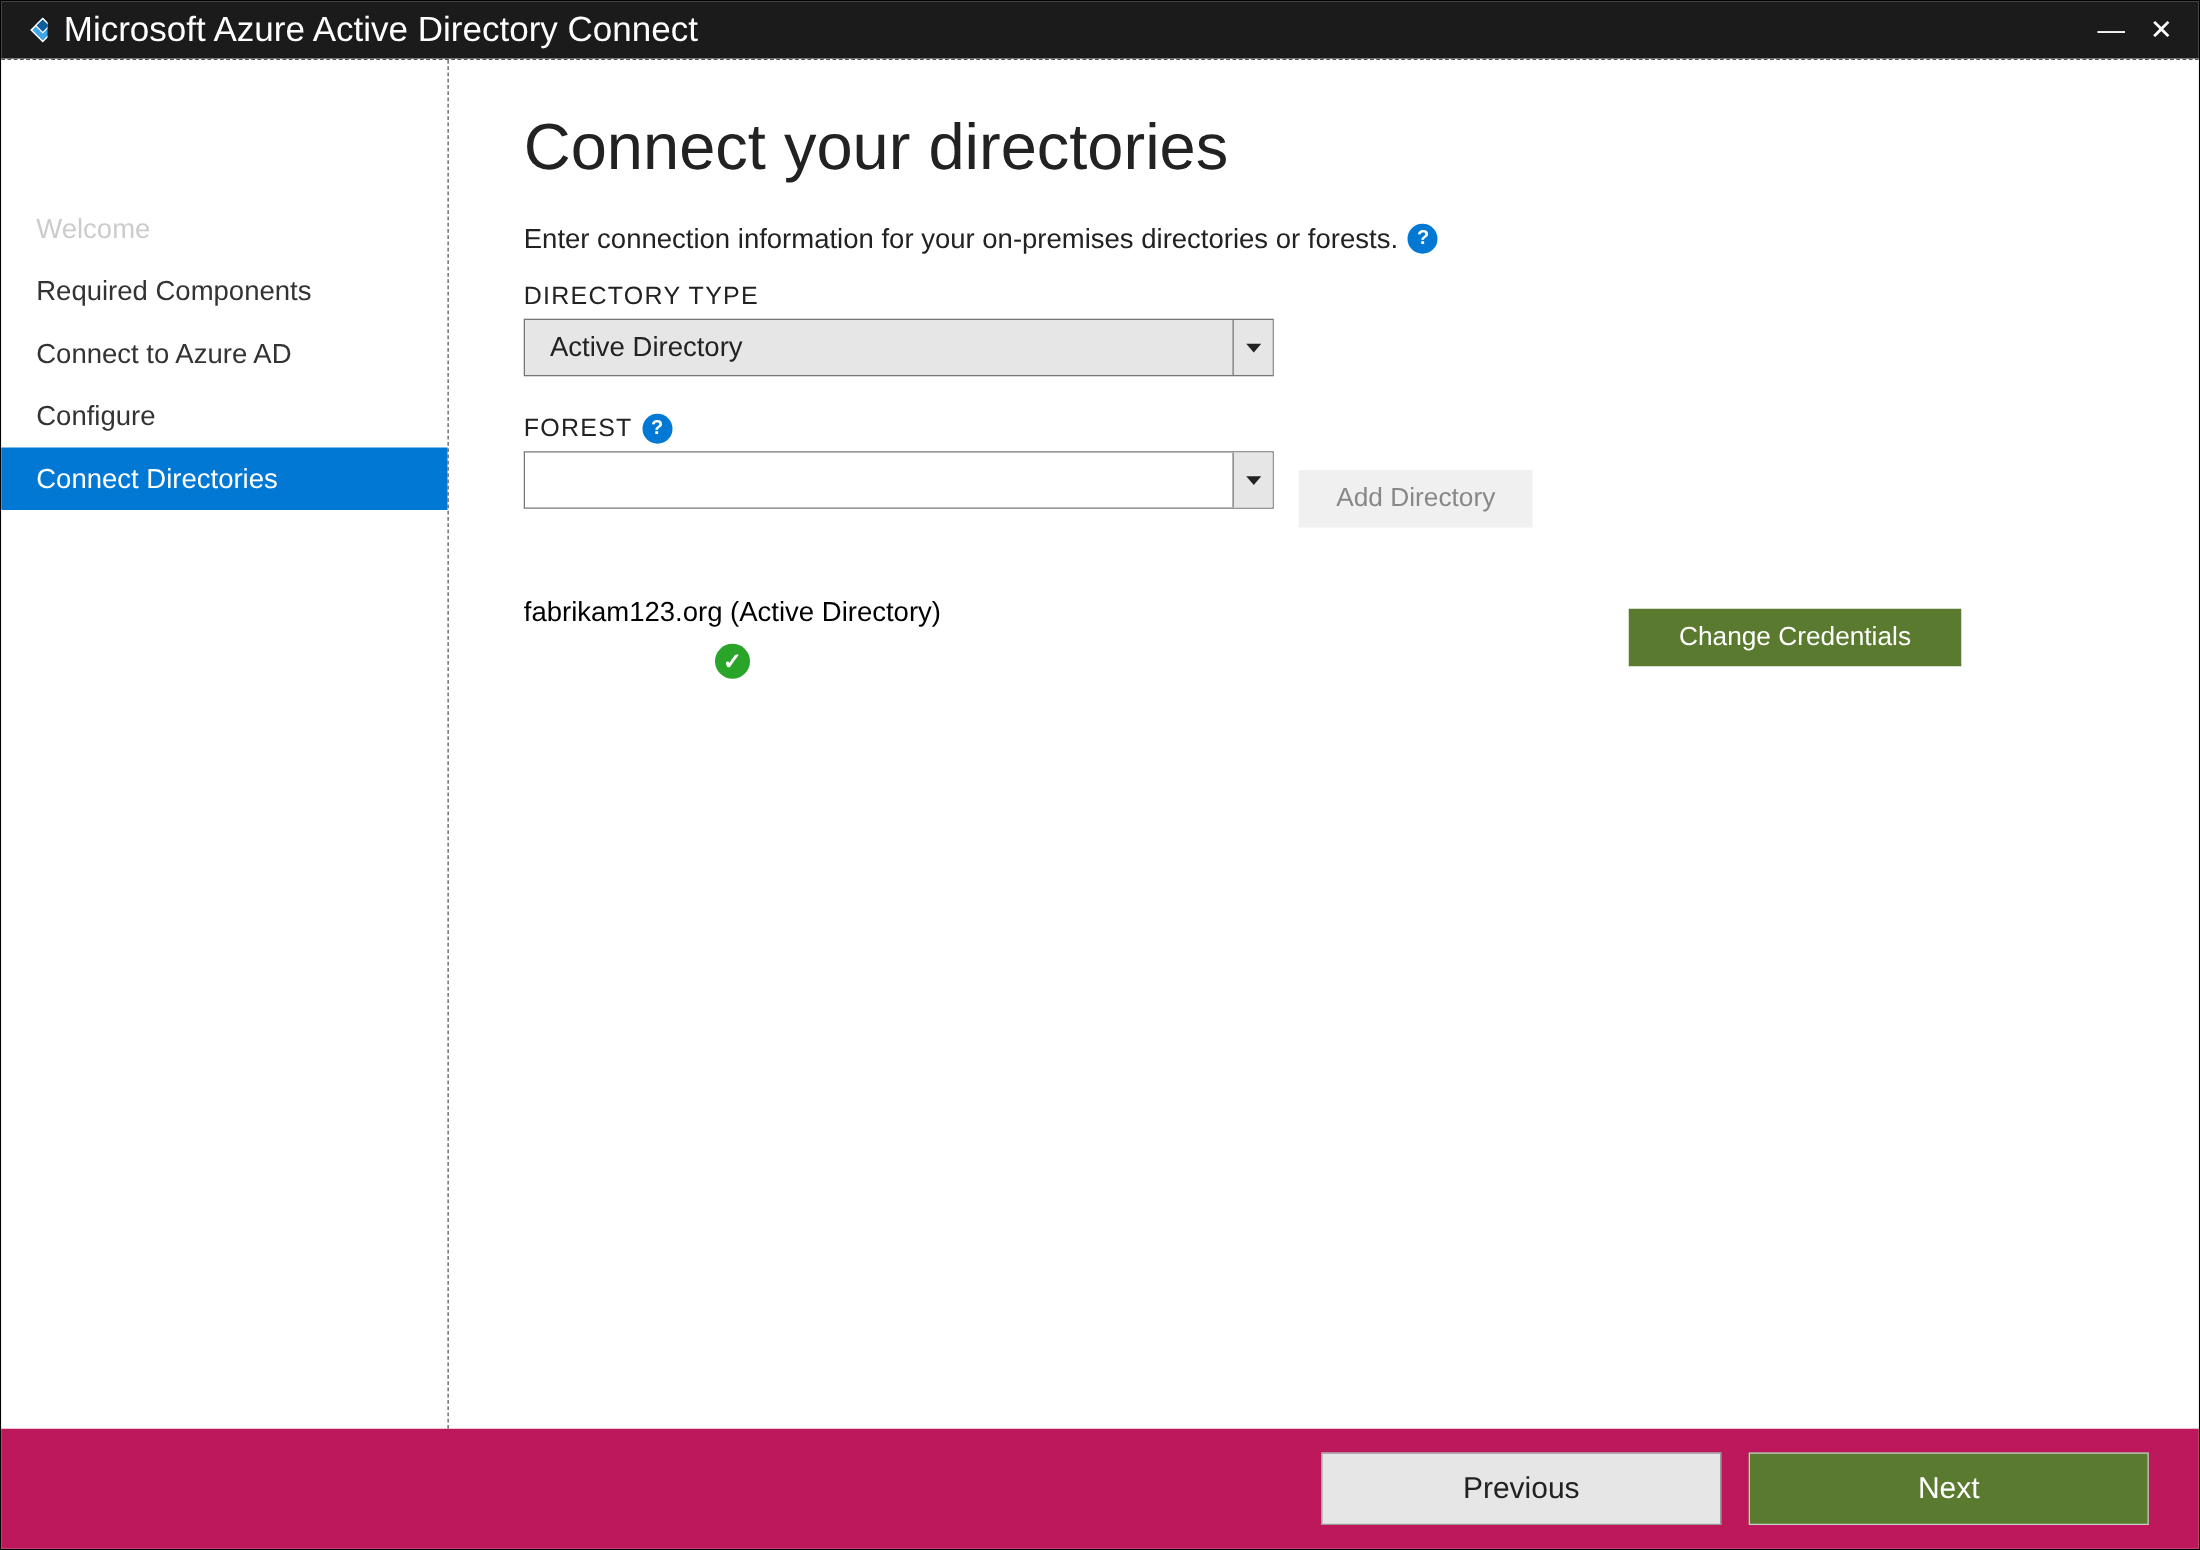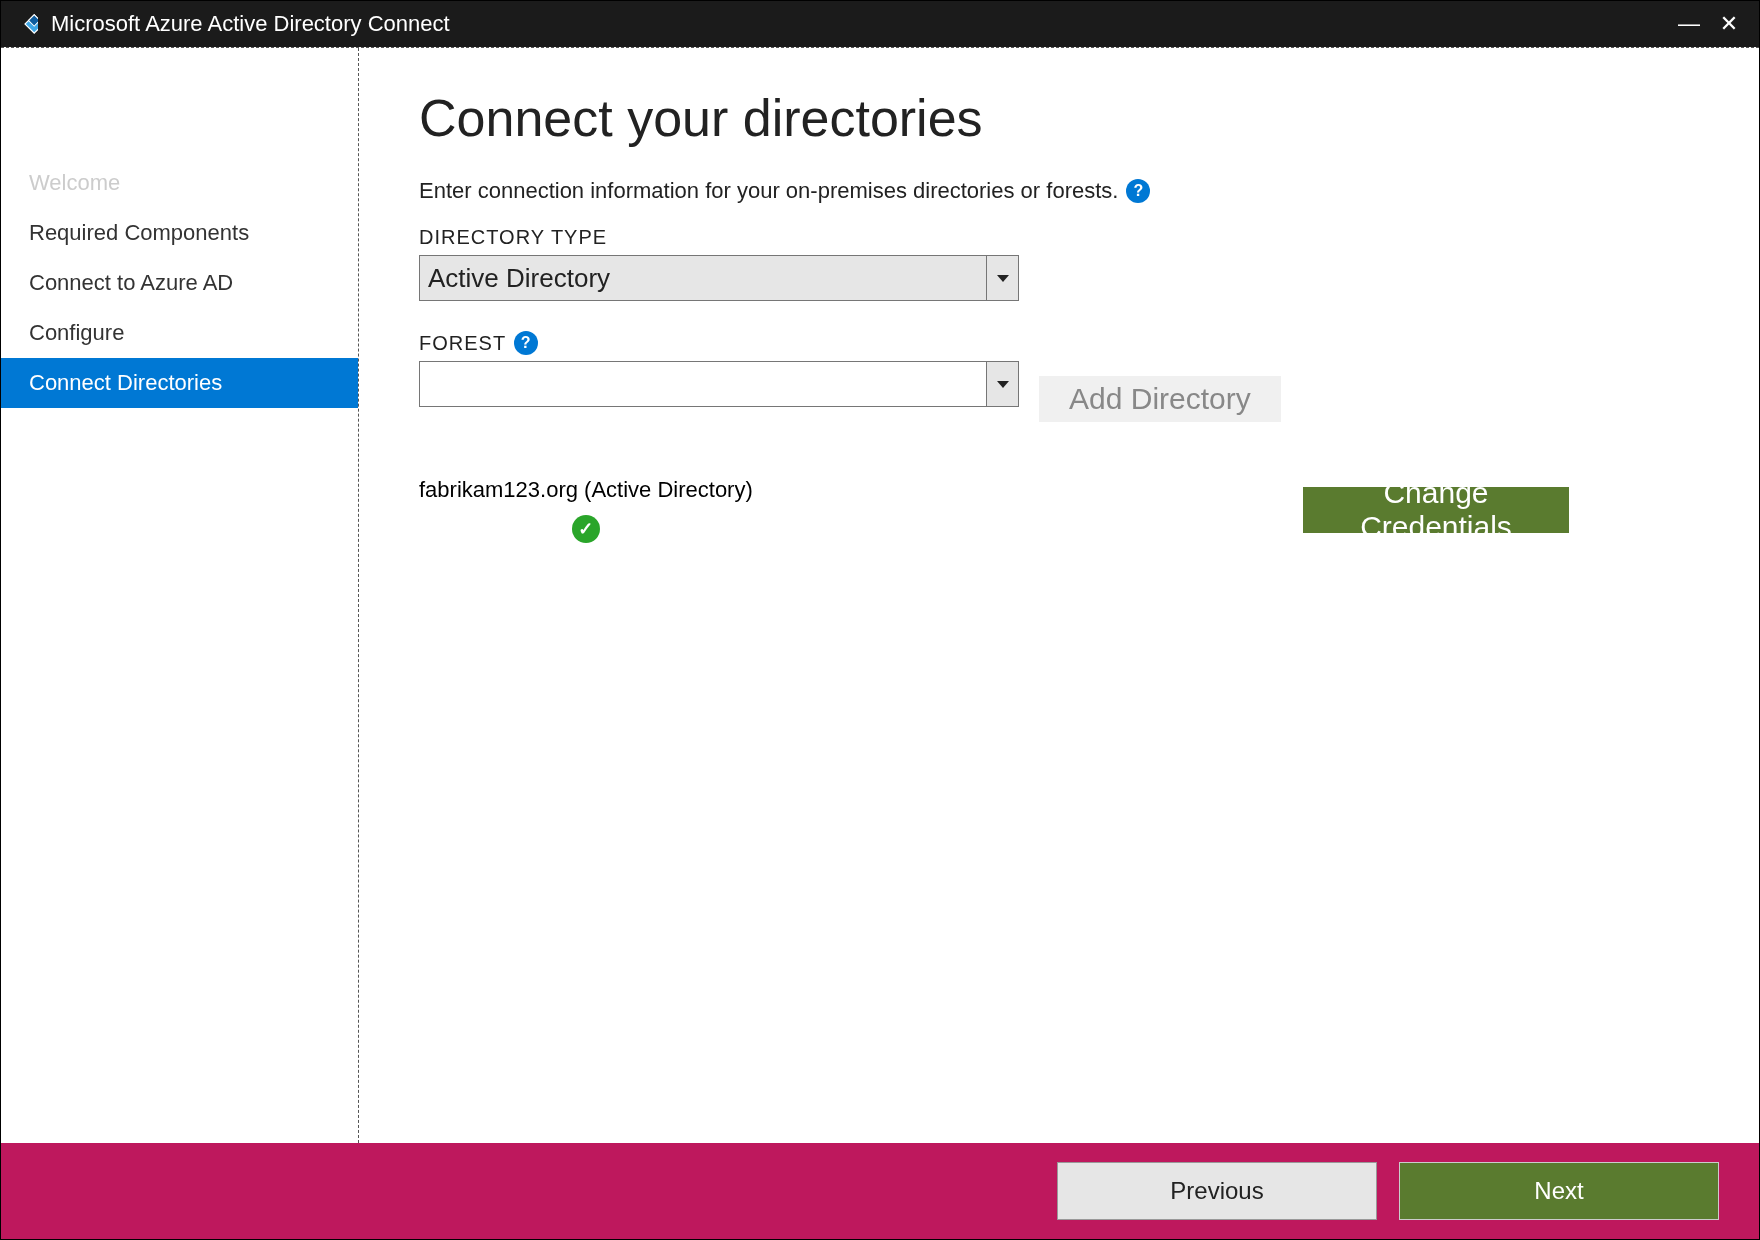--- a/index.html
+++ b/index.html
@@ -1,37 +1,37 @@
 <!DOCTYPE html>
 <html><head>
 <meta charset="utf-8">
 <style>
   * { box-sizing: border-box; margin: 0; padding: 0; }
   html, body { width: 1760px; height: 1240px; font-family: "Segoe UI", "Segoe UI Light", Arial, sans-serif; overflow: hidden; }
   .window { width: 1760px; height: 1240px; display: flex; flex-direction: column; border: 1px solid #000; }
   .titlebar { background: #1b1b1b; color: #fff; height: 46px; display: flex; align-items: center; padding: 0 10px; }
   .titlebar .logo { width: 28px; height: 28px; margin-right: 12px; display:flex; align-items:center; justify-content:center;}
-  .titlebar .title { font-size: 22px; font-weight: 400; flex: 1; }
+  .titlebar .title { font-size: 28px; font-weight: 400; flex: 1; }
   .titlebar .ctrl { width: 40px; text-align: center; font-size: 22px; cursor: pointer; }
   .body { flex: 1; display: flex; background: #fff; min-height: 0; }
   .sidebar { width: 358px; border-right: 1.5px dashed #555; padding-top: 110px; }
   .nav-item { height: 50px; display: flex; align-items: center; padding-left: 28px; font-size: 22px; color: #333; cursor: pointer; }
   .nav-item.disabled { color: #ccc; cursor: default; }
   .nav-item.selected { background: #0078d4; color: #fff; }
   .main { flex: 1; padding: 40px 60px 0 60px; position: relative; }
   h1 { font-size: 52px; font-weight: 300; color: #222; margin-bottom: 30px; letter-spacing: 0px;}
   .subtitle { font-size: 22px; color: #222; margin-bottom: 22px; display:flex; align-items:center; gap:8px;}
   .field-label { font-size: 20px; color: #222; letter-spacing: 1px; margin-bottom: 6px; display:flex; align-items:center; gap:8px;}
   .combo { display: inline-flex; width: 600px; height: 46px; border: 1px solid #767676; margin-bottom: 30px; }
   .combo.filled { background: #e6e6e6; }
-  .combo-text { flex: 1; display: flex; align-items: center; padding-left: 8px; font-size: 26px; color: #222; }
+  .combo-text { flex: 1; display: flex; align-items: center; padding-left: 20px; font-size: 22px; color: #222; }
   .combo-btn { width: 32px; border-left: 1px solid #767676; display:flex; align-items:center; justify-content:center; background:#e6e6e6;}
   .triangle { width:0;height:0;border-left:6px solid transparent;border-right:6px solid transparent;border-top:7px solid #222;}
   .forest-row { display:flex; align-items:center; gap:20px; margin-bottom:40px;}
-  .btn { height:46px; padding:0 30px; font-size:30px; display:inline-flex; align-items:center; justify-content:center; border:none; cursor:pointer;}
+  .btn { height:46px; padding:0 30px; font-size:21px; display:inline-flex; align-items:center; justify-content:center; border:none; cursor:pointer;}
   .btn-disabled { background:#f0f0f0; color:#888; cursor:default;}
   .btn-green { background:#5a7b2f; color:#fff; }
   .section-label { font-size:20px; letter-spacing:1px; margin-bottom:18px;}
   .dir-row { display:flex; align-items:center; justify-content:space-between; width:1150px;}
   .dir-row-left { display:flex; align-items:center; gap:12px; font-size:22px;flex-direction:column;}
   .check-circle { width:28px; height:28px; border-radius:50%; background:#2aa52a; display:flex; align-items:center; justify-content:center;color:#fff;font-size:18px;font-weight:bold;}
   .help-circle { width:24px; height:24px; border-radius:50%; background:#0078d4; color:#fff; display:inline-flex; align-items:center; justify-content:center; font-size:16px; font-weight:bold;}
   .footer { height: 96px; background:#be185d; display:flex; align-items:center; justify-content:flex-end; padding-right:40px; gap:22px;padding-left:46px;}
   .footer .btn { width: 320px; height:58px; font-size:24px;}
   .btn-grey { background:#e6e6e6; color:#222; border:1px solid #999;}

